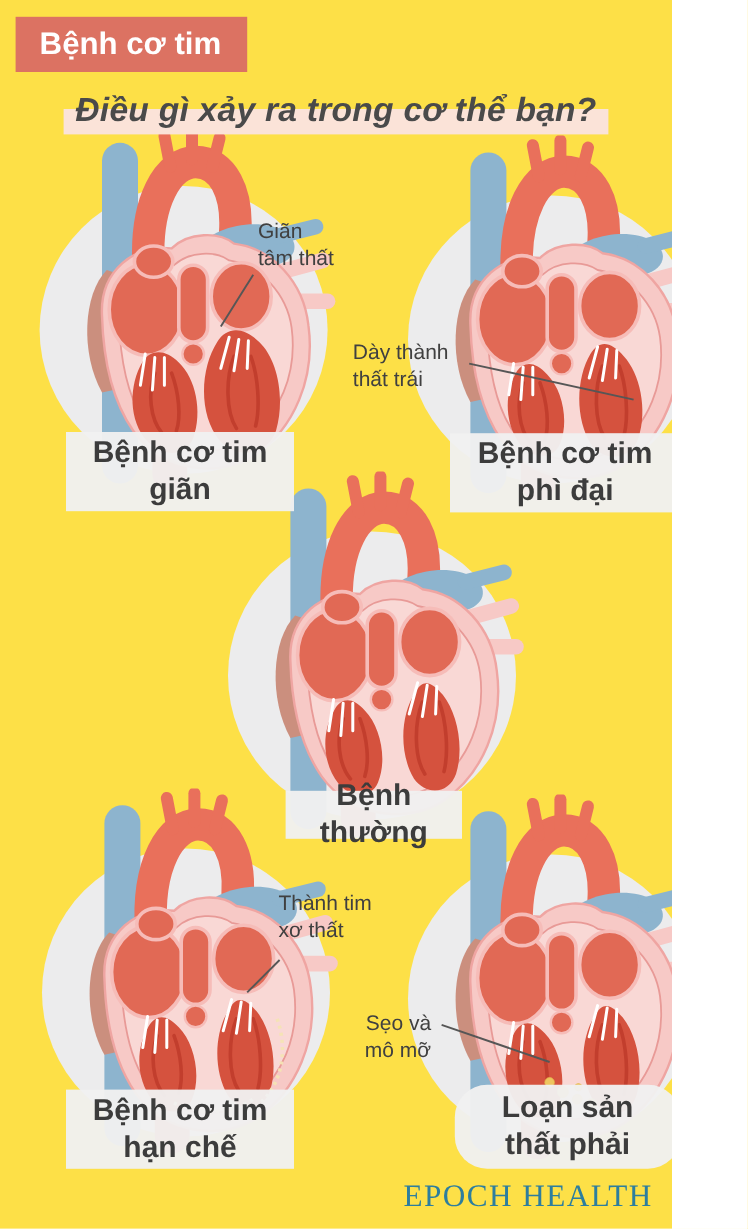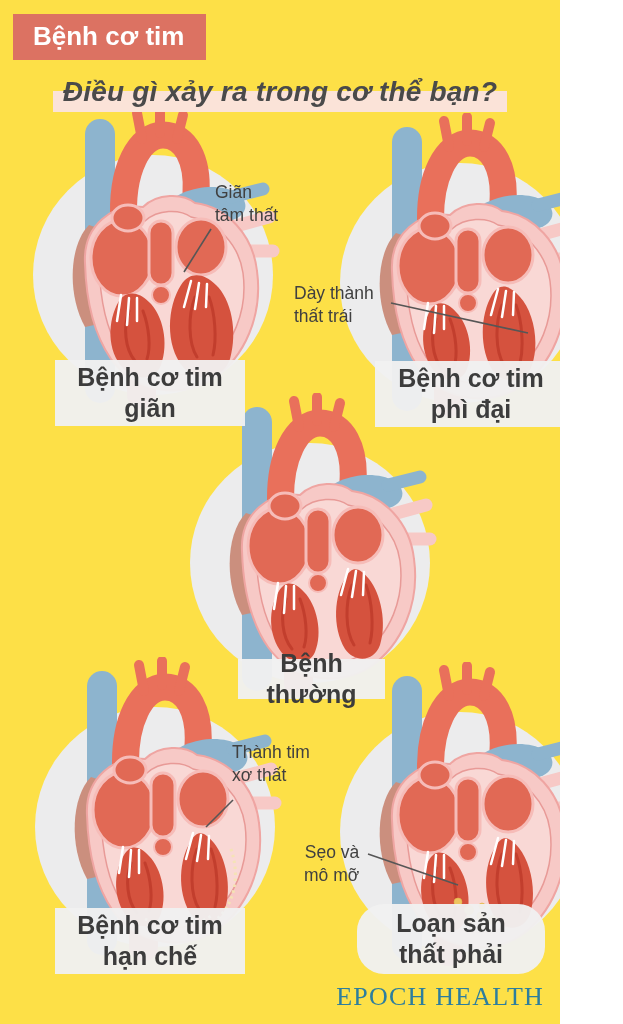--- a/index.html
+++ b/index.html
@@ -27,21 +27,21 @@
   .pos-h4{left:27px;top:657px;} .pos-h5{left:332px;top:662px;}
   .caption{
     position:absolute;z-index:3;background:var(--caption-bg,rgba(240,240,240,.96));
     color:var(--caption-text,#3c3c3c);font-weight:bold;font-size:25px;line-height:1.25;
     text-align:center;display:flex;align-items:center;justify-content:center;white-space:pre-line;
   }
   .pos-c1{left:55px;top:360px;width:190px;height:66px;}
   .pos-c2{left:375px;top:361px;width:192px;height:66px;}
   .pos-c3{left:238px;top:659px;width:147px;height:40px;}
   .pos-c4{left:55px;top:908px;width:190px;height:66px;}
-  .pos-c5{left:357px;top:904px;width:188px;height:70px;border-radius:27px;}
+  .pos-c5{left:379px;top:904px;width:188px;height:70px;border-radius:27px;}
   .note{
     position:absolute;z-index:5;font-size:17.5px;line-height:1.3;
     color:var(--note-text,#404040);white-space:pre-line;
   }
   .pos-n1{left:215px;top:181px;} .pos-n2{left:294px;top:282px;}
   .pos-n3{left:232px;top:741px;} .pos-n4{left:304px;top:841px;text-align:right;}
   .leader-lines{position:absolute;left:0;top:0;width:623px;height:1024px;z-index:4;pointer-events:none;}
   .footer{
     position:absolute;right:16px;top:982px;z-index:6;
     font-family:"Liberation Serif","DejaVu Serif",serif;

